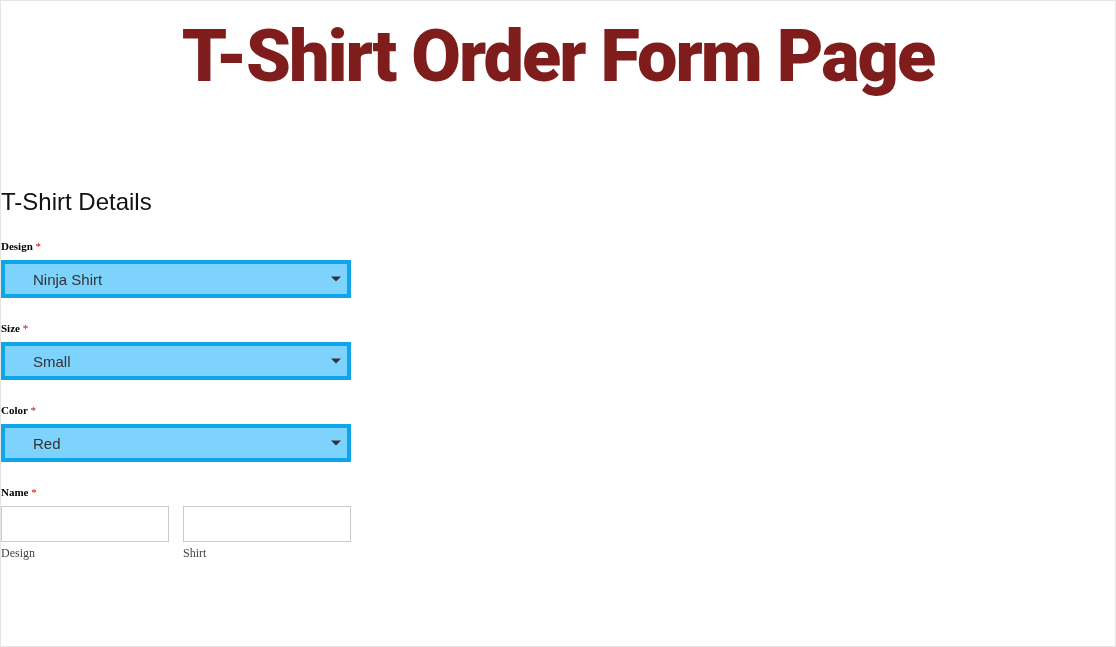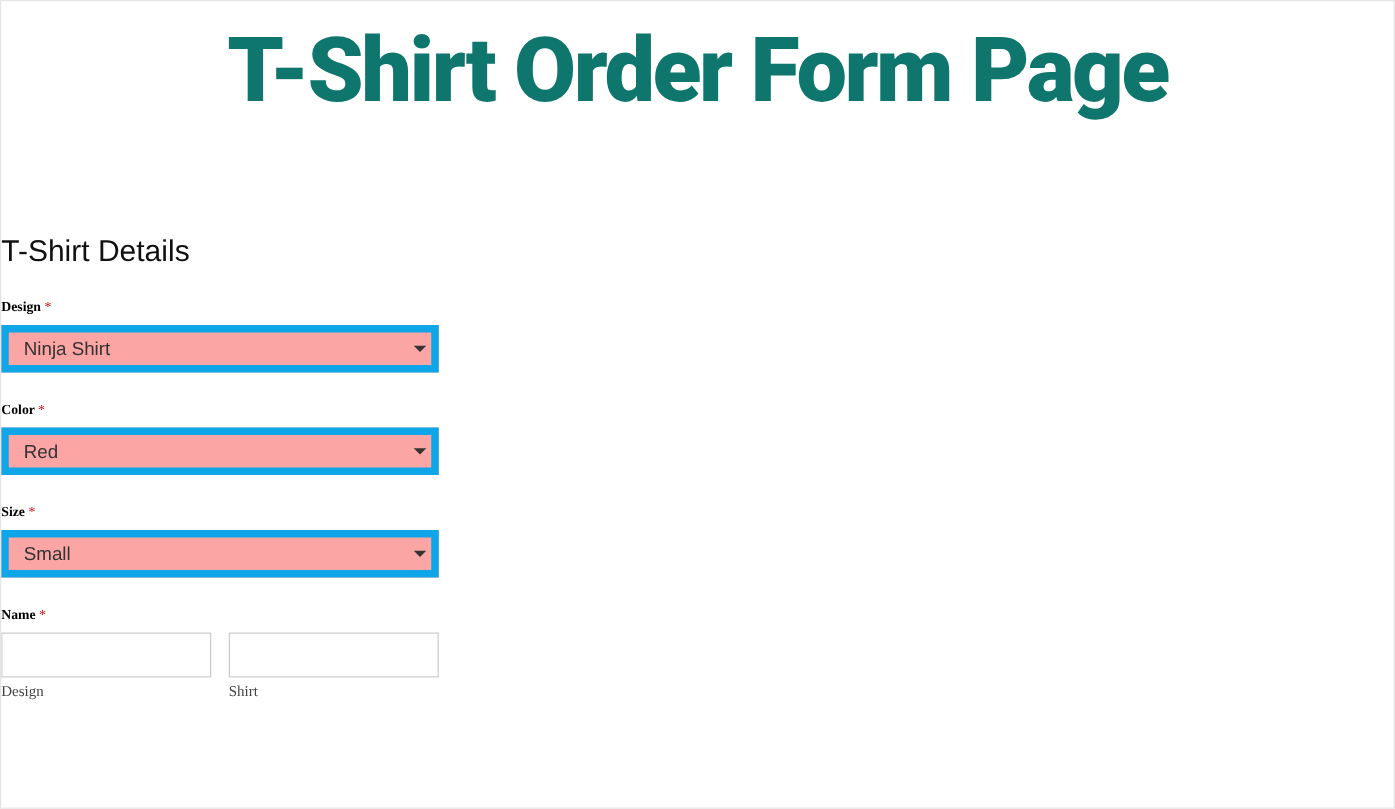--- a/index.html
+++ b/index.html
@@ -13,21 +13,21 @@
       width: 1116px;
       height: 647px;
       border: 1px solid #e5e5e5;
       overflow: hidden;
       position: relative;
     }
     .page-title {
       font-size: 72px;
       font-weight: 900;
       letter-spacing: -2px;
-      color: #0f766e;
+      color: #7f1d1d;
       text-align: center;
       margin-top: 20px;
       line-height: 1;
     }
     .form-container {
       width: 350px;
       margin-top: 95px;
     }
     .section-heading {
       font-size: 24px;
@@ -47,23 +47,23 @@
       display: block;
       margin-bottom: 8px;
     }
     .required-asterisk {
       color: #cc0000;
       font-weight: 400;
     }
     .select-field {
       width: 100%;
       height: 38px;
-      border: 6px solid #0ea5e9;
-      background: #fca5a5;
-      padding: 0 12px;
+      border: 4px solid #0ea5e9;
+      background: #7dd3fc;
+      padding: 0 28px;
       font-size: 15px;
       font-family: -apple-system, BlinkMacSystemFont, "Segoe UI", Arial, sans-serif;
       color: #333;
       appearance: none;
       -webkit-appearance: none;
       -moz-appearance: none;
       background-repeat: no-repeat;
       background-position: right 10px center;
     }
     .select-wrapper {
@@ -125,38 +125,38 @@
     </label>
     <div class="select-wrapper">
       <select class="select-field">
         <option>Ninja Shirt</option>
       </select>
     </div>
   </div>
 
   <div class="field">
     <label class="field-label">
+      <span>Size</span>
+      <span class="required-asterisk">*</span>
+    </label>
+    <div class="select-wrapper">
+      <select class="select-field">
+        <option>Small</option>
+      </select>
+    </div>
+  </div>
+
+  <div class="field">
+    <label class="field-label">
       <span>Color</span>
       <span class="required-asterisk">*</span>
     </label>
     <div class="select-wrapper">
       <select class="select-field">
         <option>Red</option>
-      </select>
-    </div>
-  </div>
-
-  <div class="field">
-    <label class="field-label">
-      <span>Size</span>
-      <span class="required-asterisk">*</span>
-    </label>
-    <div class="select-wrapper">
-      <select class="select-field">
-        <option>Small</option>
       </select>
     </div>
   </div>
 
 
   <div class="field">
     <label class="field-label">
       <span>Name</span>
       <span class="required-asterisk">*</span>
     </label>

